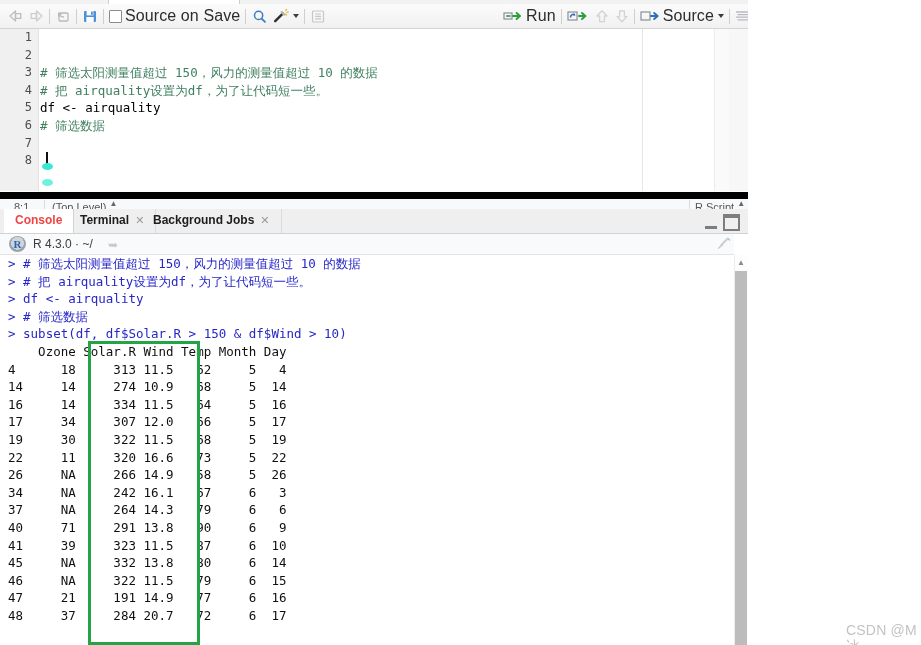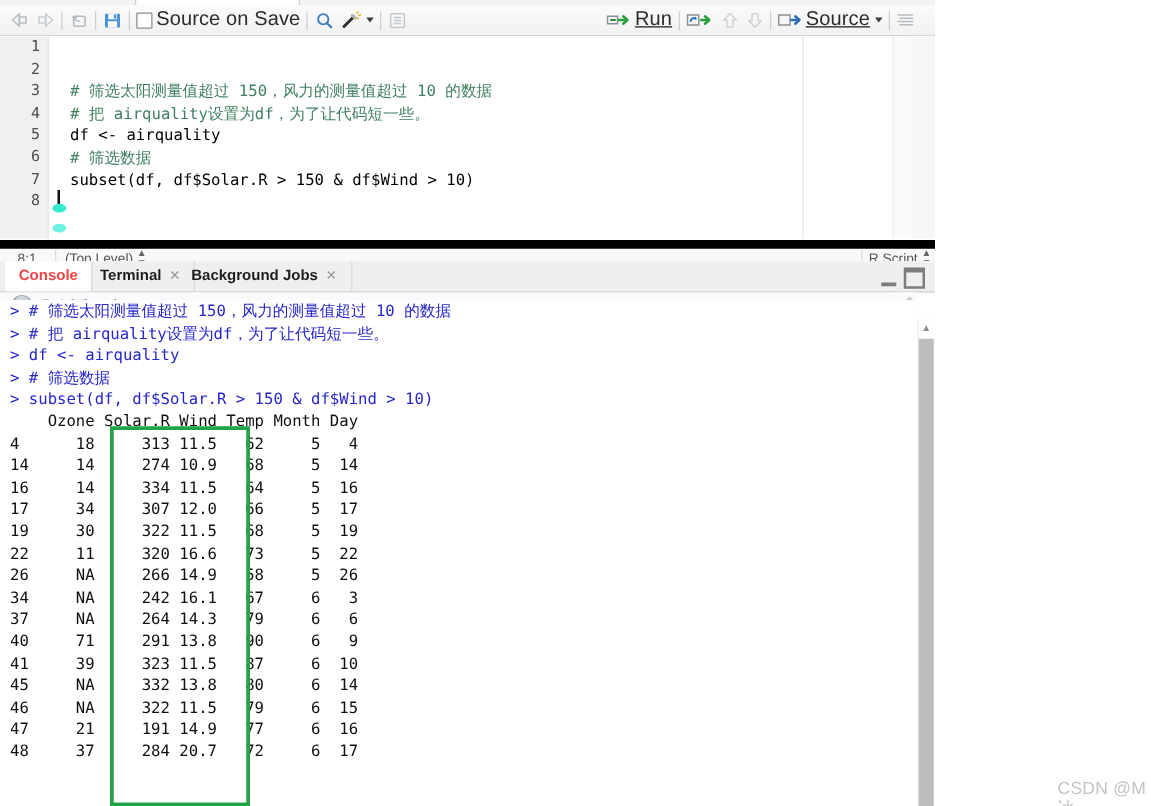--- a/index.html
+++ b/index.html
@@ -26,21 +26,21 @@
   .chk{width:11px;height:11px;border:1px solid #8c8c8c;background:#fff;border-radius:1px;display:inline-block;}
   .caret{width:0;height:0;border-left:3.5px solid transparent;border-right:3.5px solid transparent;border-top:4px solid #3c3c3c;display:inline-block;margin-left:4px;}
 
   
   .editor{position:absolute;left:0;top:29px;width:714px;height:162px;background:#ffffff;overflow:hidden;}
   .gutter{position:absolute;left:0;top:0;width:38px;height:162px;background:#f0f0f0;border-right:1px solid #e3e3e3;}
   .gutter div{height:17.6px;line-height:17.6px;text-align:right;padding-right:6px;
     font-family:"DejaVu Sans Mono","Liberation Mono",monospace;font-size:12px;color:#4d4d4d;}
   .codearea{position:absolute;left:40px;top:0;right:0;height:162px;}
   .cline{height:17.6px;line-height:17.6px;white-space:pre;
-    font-family:"DejaVu Sans Mono","Liberation Mono",monospace;font-size:12.5px;color:#000;padding-left:16px;}
+    font-family:"DejaVu Sans Mono","Liberation Mono",monospace;font-size:12.5px;color:#000;}
   .cmt{color:#3f7f5f;}
   .vline{position:absolute;left:642px;top:0;width:1px;height:162px;background:#e6e6e6;}
   .cursor{position:absolute;left:46px;top:123px;width:1.5px;height:15px;background:#111;}
   .tealA{position:absolute;left:42px;top:134px;width:11px;height:7px;border-radius:50%;background:#35e9d2;}
   .tealB{position:absolute;left:42px;top:150px;width:11px;height:7px;border-radius:50%;background:#6ff0e0;}
 
   .ed-scroll{position:absolute;left:714px;top:29px;width:14px;height:162px;background:#fafafa;border-left:1px solid #ececec;}
   .ed-right{position:absolute;left:729px;top:29px;width:19px;height:162px;background:#f7f7f7;}
 
   .statusbar{position:absolute;left:0;top:192px;width:748px;height:16px;background:#f7f9fa;border-top:7px solid #000000;border-bottom:1px solid #cdcdcd;}
@@ -61,21 +61,21 @@
 
   .con-head{position:absolute;left:0;top:25px;width:734px;height:20px;background:#f8fafb;border-bottom:1px solid #e4e4e4;}
   .rlogo{position:absolute;left:9px;top:2px;width:17px;height:16px;border-radius:50%;
     background:radial-gradient(circle at 50% 45%, #cfd4d8 0 52%, #9aa3ab 53% 100%);}
   .rlogo span{position:absolute;left:0;top:0;width:17px;height:16px;line-height:16px;text-align:center;
     font-family:"Liberation Serif",serif;font-weight:bold;font-size:11px;color:#2b63b0;}
   .con-head .ver{position:absolute;left:33px;top:2px;line-height:16px;font-size:12px;color:#3d3d3d;}
   .arr{position:absolute;left:108px;top:4px;font-size:12px;color:#c4ccd2;}
   .broom{position:absolute;left:714px;top:25px;width:20px;height:20px;background:#f8fafb;}
 
-  .con-out{position:absolute;left:0;top:31px;width:734px;height:390px;overflow:hidden;background:#fff;}
+  .con-out{position:absolute;left:0;top:46px;width:734px;height:390px;overflow:hidden;background:#fff;}
   .oline{height:17.6px;line-height:17.6px;white-space:pre;padding-left:8px;
     font-family:"DejaVu Sans Mono","Liberation Mono",monospace;font-size:12.5px;color:#101010;}
   .oline.cmd{color:#2626c9;}
 
   .greenbox{position:absolute;left:88px;top:341px;width:112px;height:304px;border:3px solid #22a447;box-sizing:border-box;pointer-events:none;}
 
   .con-scroll{position:absolute;left:734px;top:46px;width:14px;height:599px;background:#fdfdfd;border-left:1px solid #ededed;}
   .sc-up{position:absolute;left:735px;top:48px;width:12px;height:12px;text-align:center;line-height:12px;font-size:8px;color:#8b8b8b;}
   .sc-thumb{position:absolute;left:735px;top:62px;width:12px;height:580px;background:#bcbcbc;}
 
@@ -143,21 +143,21 @@
         <span class="caret"></span>
         <span class="sep"></span>
         <span class="ico">
           <svg width="16" height="15" viewBox="0 0 16 15">
               <rect x="2.5" y="2" width="11" height="11" rx="1" fill="none" stroke="#c3c8cc" stroke-width="1.2"></rect>
               <path d="M5.2 5 H11 M5.2 7.4 H11 M5.2 9.8 H11" stroke="#c3c8cc" stroke-width="1.2"></path>
             </svg>
         </span>
       </div>
 
-      <div class="tb" style="left:485px;text-decoration:underline;">
+      <div class="tb" style="left:503px;">
         <span class="ico">
           <svg width="20" height="14" viewBox="0 0 20 14">
               <rect x="1" y="4" width="8" height="6" fill="none" stroke="#8a9097" stroke-width="1.2"></rect>
               <path d="M3.2 7 H7.6" stroke="#2c8c3c" stroke-width="1.5"></path>
               <path d="M10 7 H16 M13.6 4 L17 7 L13.6 10" fill="none" stroke="#2b9e3f" stroke-width="2" stroke-linecap="round" stroke-linejoin="round"></path>
             </svg>
         </span>
         <span class="tb-txt">Run</span>
         <span class="sep"></span>
         <span class="ico">
@@ -207,21 +207,20 @@
         <div>7</div>
         <div>8</div>
       </div>
       <div class="codearea">
         <div class="cline"></div>
         <div class="cline"></div>
         <div class="cline cmt"># 筛选太阳测量值超过 150，风力的测量值超过 10 的数据</div>
         <div class="cline cmt"># 把 airquality设置为df，为了让代码短一些。</div>
         <div class="cline">df &lt;- airquality</div>
         <div class="cline cmt"># 筛选数据</div>
-        <div class="cline">subset(df, df$Solar.R &gt; 150 &amp; df$Wind &gt; 10)</div>
         <div class="cline"></div>
       </div>
       <div class="vline"></div>
       <div class="cursor"></div>
       <div class="tealA"></div>
       <div class="tealB"></div>
     </div>
     <div class="ed-scroll"></div>
     <div class="ed-right"></div>
 

